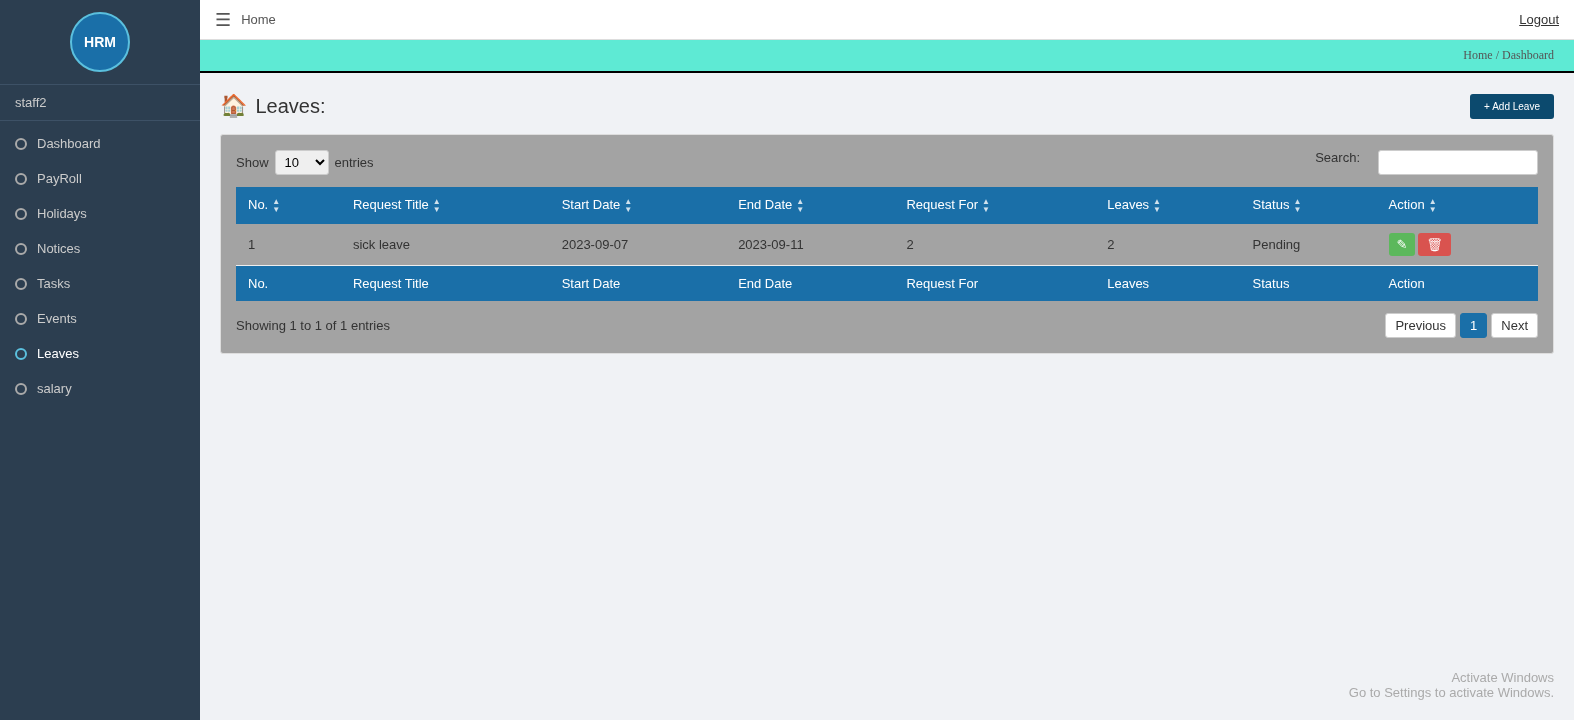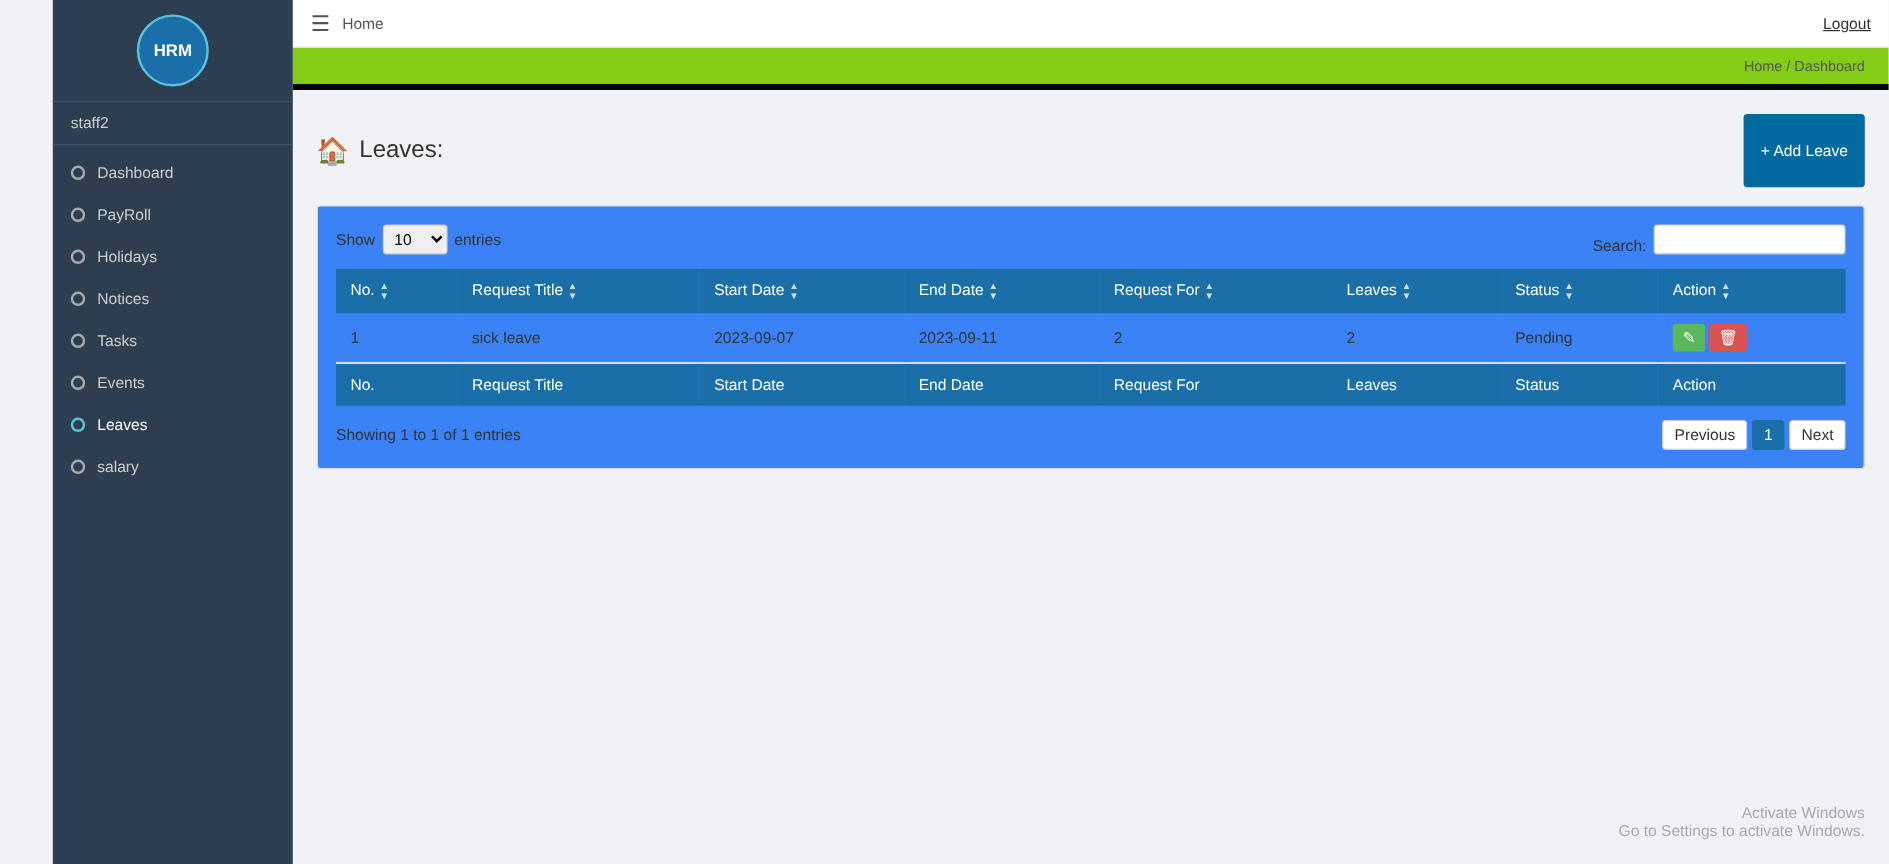--- a/index.html
+++ b/index.html
@@ -7,21 +7,20 @@
 
     
     #sidebar {
       width: 200px;
       min-width: 200px;
       background: #2c3e50;
       color: #ccc;
       display: flex;
       flex-direction: column;
       height: 100vh;
-      margin-left: 44px;
     }
     #sidebar-logo {
       padding: 12px;
       display: flex;
       align-items: center;
       justify-content: center;
       border-bottom: 1px solid #3d5166;
     }
     #sidebar-logo .logo-circle {
       width: 60px;
@@ -104,26 +103,27 @@
     }
     #topbar-logout {
       color: #333;
       font-size: 13px;
       cursor: pointer;
       text-decoration: underline;
     }
 
     
     #breadcrumb-bar {
-      background: #84cc16;
+      background: #5eead4;
       padding: 8px 20px;
       text-align: right;
       font-size: 12px;
       color: #555;
-      border-bottom: 5px solid #000000;
+      border-bottom: 2px solid #000000;
+      font-family: Liberation Serif, serif;
     }
 
     
     #content {
       flex: 1;
       overflow-y: auto;
       padding: 20px;
       background: #f0f2f5;
     }
 
@@ -142,35 +142,35 @@
       font-weight: normal;
       color: #333;
     }
     .leaves-icon {
       color: #1a6fa8;
       font-size: 22px;
     }
 
     
     #add-leave-btn {
-      background: #0369a1;
+      background: #0c4a6e;
       color: white;
       border: none;
-      padding: 23px 14px;
-      border-radius: 3px;
-      cursor: pointer;
-      font-size: 13px;
+      padding: 7px 14px;
+      border-radius: 3px;
+      cursor: pointer;
+      font-size: 10px;
       display: flex;
       align-items: center;
       gap: 5px;
     }
 
     
     #table-card {
-      background: #3b82f6;
+      background: #a3a3a3;
       border: 1px solid #ddd;
       border-radius: 3px;
       padding: 15px;
     }
 
     
     #table-controls {
       display: flex;
       align-items: center;
       justify-content: space-between;
@@ -184,22 +184,22 @@
       gap: 6px;
     }
     #entries-select {
       padding: 3px 5px;
       border: 1px solid #ccc;
       border-radius: 3px;
       font-size: 13px;
     }
     #search-area {
       display: flex;
-      align-items: flex-end;
-      gap: 6px;
+      align-items: flex-start;
+      gap: 18px;
       font-size: 13px;
       color: #333;
     }
     #search-input {
       border: 1px solid #ccc;
       border-radius: 3px;
       padding: 4px 8px;
       font-size: 13px;
       width: 160px;
     }

